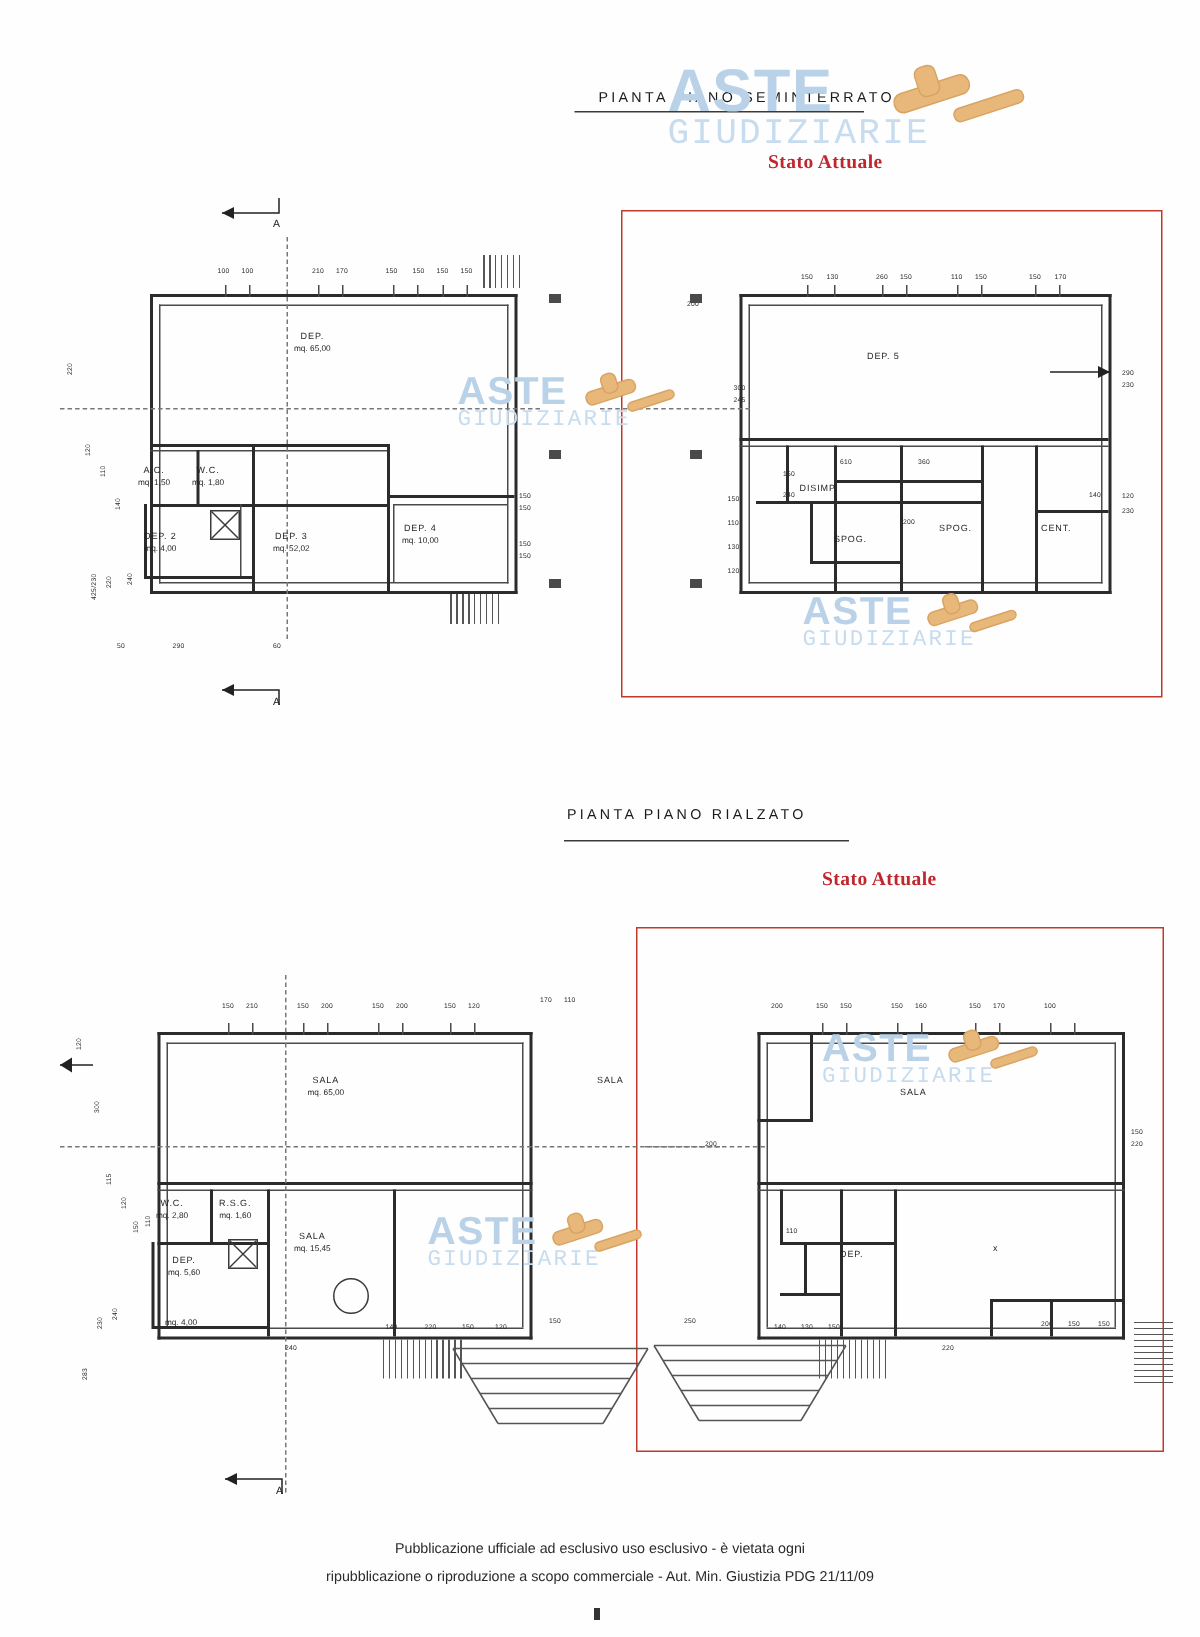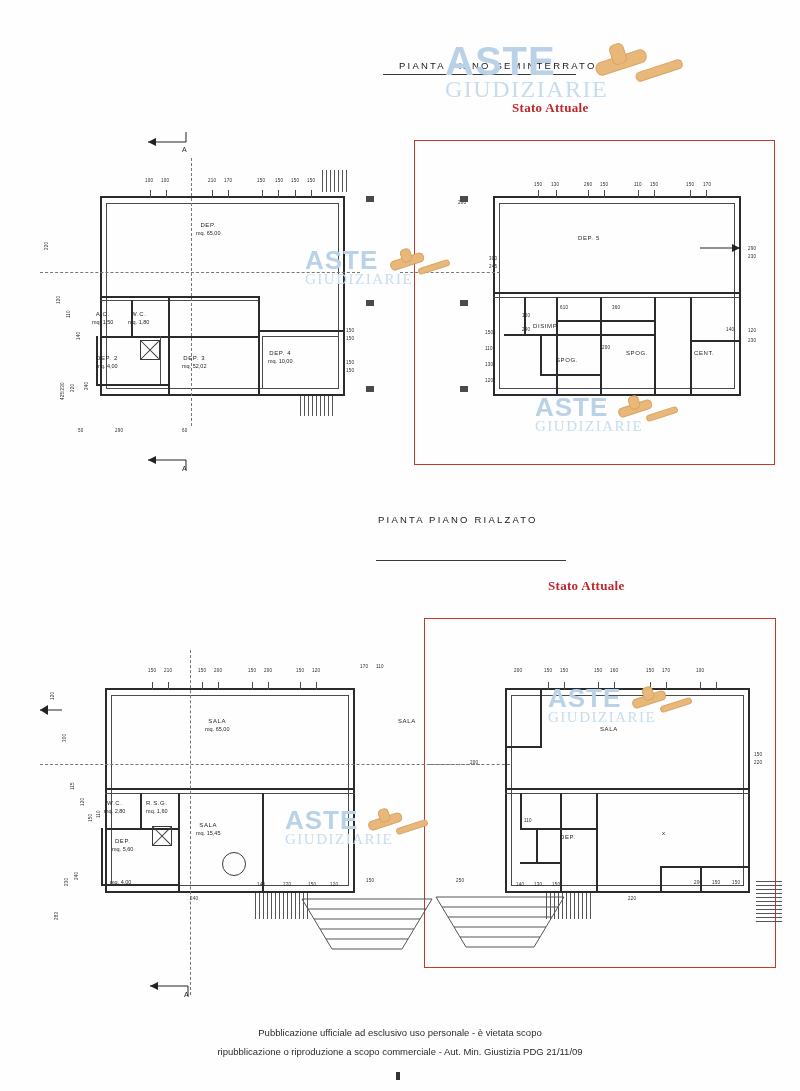--- a/index.html
+++ b/index.html
@@ -111,21 +111,21 @@
     user-select: none;
   }
   .wm-aste {
     font-family: "Liberation Sans", sans-serif;
     font-weight: bold;
     color: #b9d2e8;
     letter-spacing: 1px;
     line-height: .95;
   }
   .wm-giud {
-    font-family: Liberation Serif, serif;
+    font-family: Liberation Mono, monospace;
     color: #c7dcee;
     letter-spacing: 1.5px;
   }
   .gavel {
     position: absolute;
   }
   .wm-url {
     position: absolute;
     font-family: "Liberation Sans", sans-serif;
     font-weight: bold;
@@ -437,21 +437,21 @@
     <div class="wm-giud" style="font-size:15px; margin-top:-2px;">GIUDIZIARIE</div>
   </div>
   <svg class="gavel" style="left:606px; top:395px;" width="80" height="36" viewBox="0 0 80 36">
     <g fill="#e8b77a" stroke="#d9a463" stroke-width="1">
       <rect x="12" y="9" width="34" height="9" rx="4" transform="rotate(-18 29 13)"></rect>
       <rect x="40" y="16" width="32" height="6" rx="3" transform="rotate(-18 56 19)"></rect>
       <rect x="23" y="1" width="10" height="13" rx="4" transform="rotate(-18 28 7)"></rect>
     </g>
   </svg>
 
-  <div class="plan-title" style="left:378px; top:514px;">PIANTA PIANO RIALZATO</div>
+  <div class="plan-title" style="left:378px; top:538px;">PIANTA PIANO RIALZATO</div>
   <div class="plan-title-rule" style="left:376px; top:560px; width:190px;"></div>
 
   <div class="stato" style="left:548px; top:578px;">Stato Attuale</div>
 
   <div class="red-box" style="left:424px; top:618px; width:352px; height:350px;"></div>
 
   <div>
     <div class="wall wall-h" style="left:105px; top:688px; width:250px;"></div>
     <div class="wall wall-v" style="left:105px; top:688px; height:205px;"></div>
     <div class="wall wall-h" style="left:105px; top:891px; width:250px;"></div>
@@ -659,17 +659,17 @@
   </div>
   <svg class="gavel" style="left:356px; top:808px;" width="80" height="36" viewBox="0 0 80 36">
     <g fill="#e8b77a" stroke="#d9a463" stroke-width="1">
       <rect x="12" y="9" width="34" height="9" rx="4" transform="rotate(-18 29 13)"></rect>
       <rect x="40" y="16" width="32" height="6" rx="3" transform="rotate(-18 56 19)"></rect>
       <rect x="23" y="1" width="10" height="13" rx="4" transform="rotate(-18 28 7)"></rect>
     </g>
   </svg>
 
 
-  <div class="footer" style="top:1026px;">Pubblicazione ufficiale ad esclusivo uso personale - è vietata scopo</div>
+  <div class="footer" style="top:1026px;">Pubblicazione ufficiale ad esclusivo uso esclusivo - è vietata ogni</div>
   <div class="footer" style="top:1045px;">ripubblicazione o riproduzione a scopo commerciale - Aut. Min. Giustizia PDG 21/11/09</div>
   <div class="abs" style="left:396px; top:1072px; width:4px; height:8px; background:#333;"></div>
 
 </div>
 
 </body></html>

